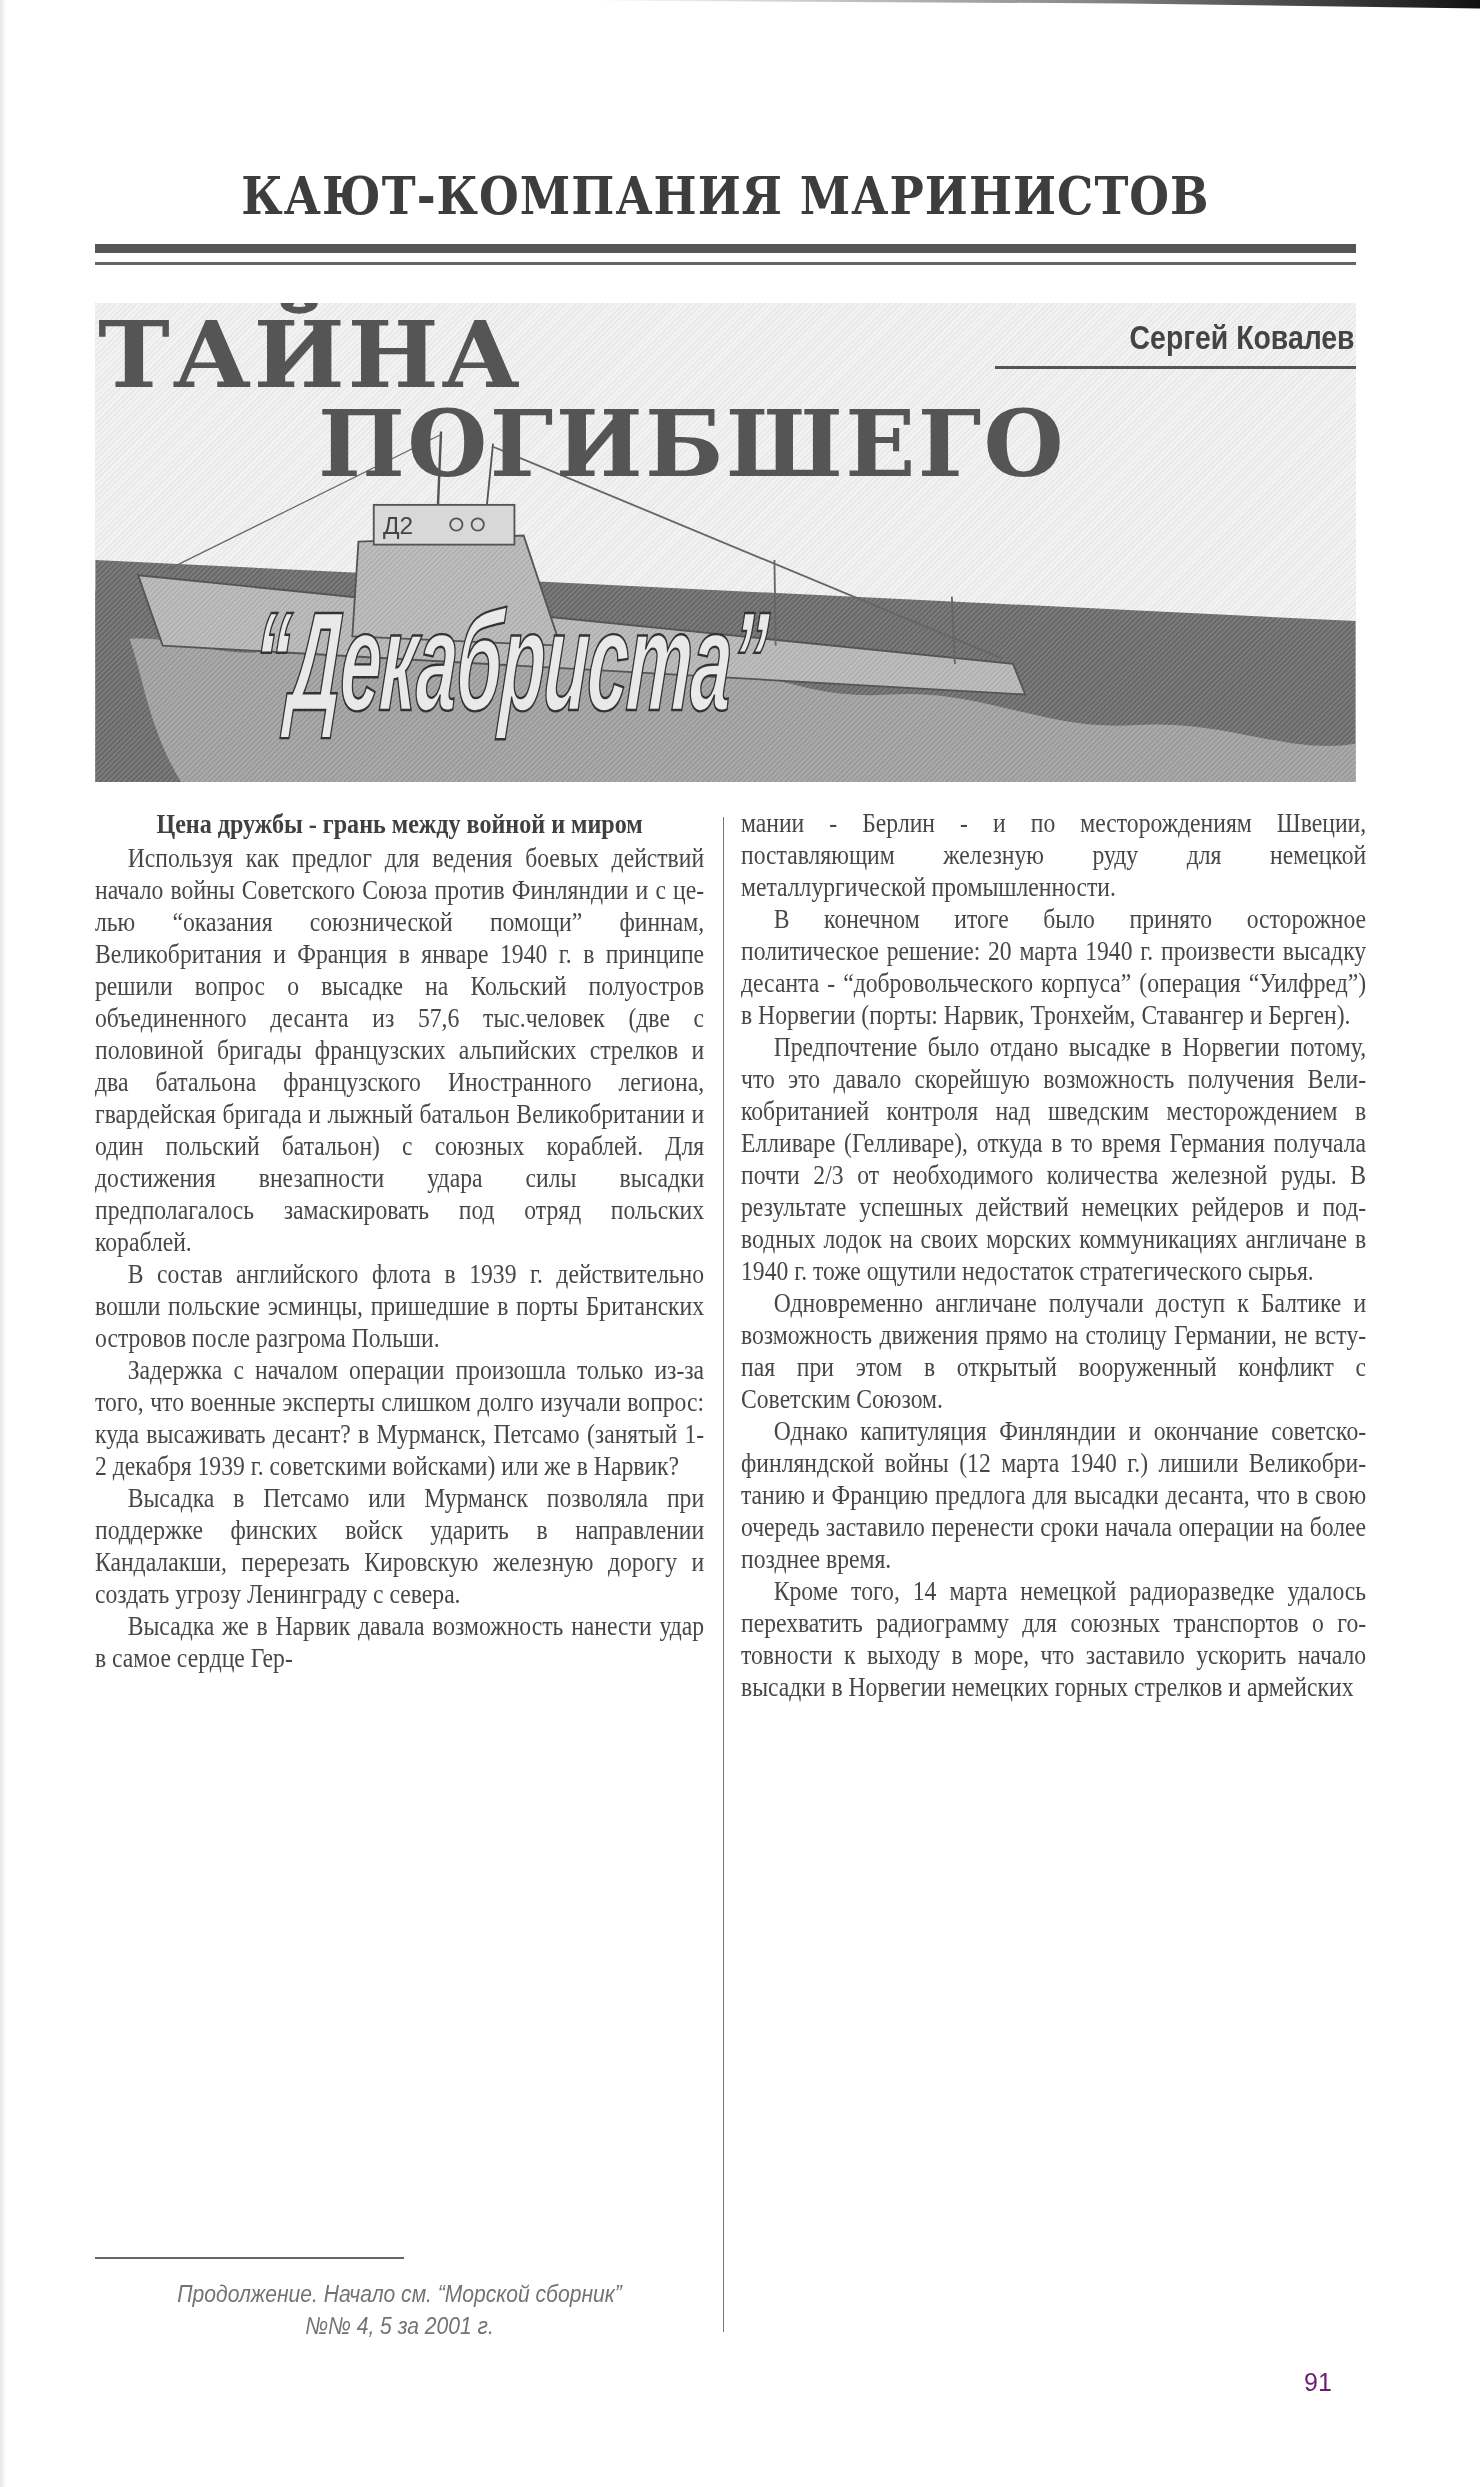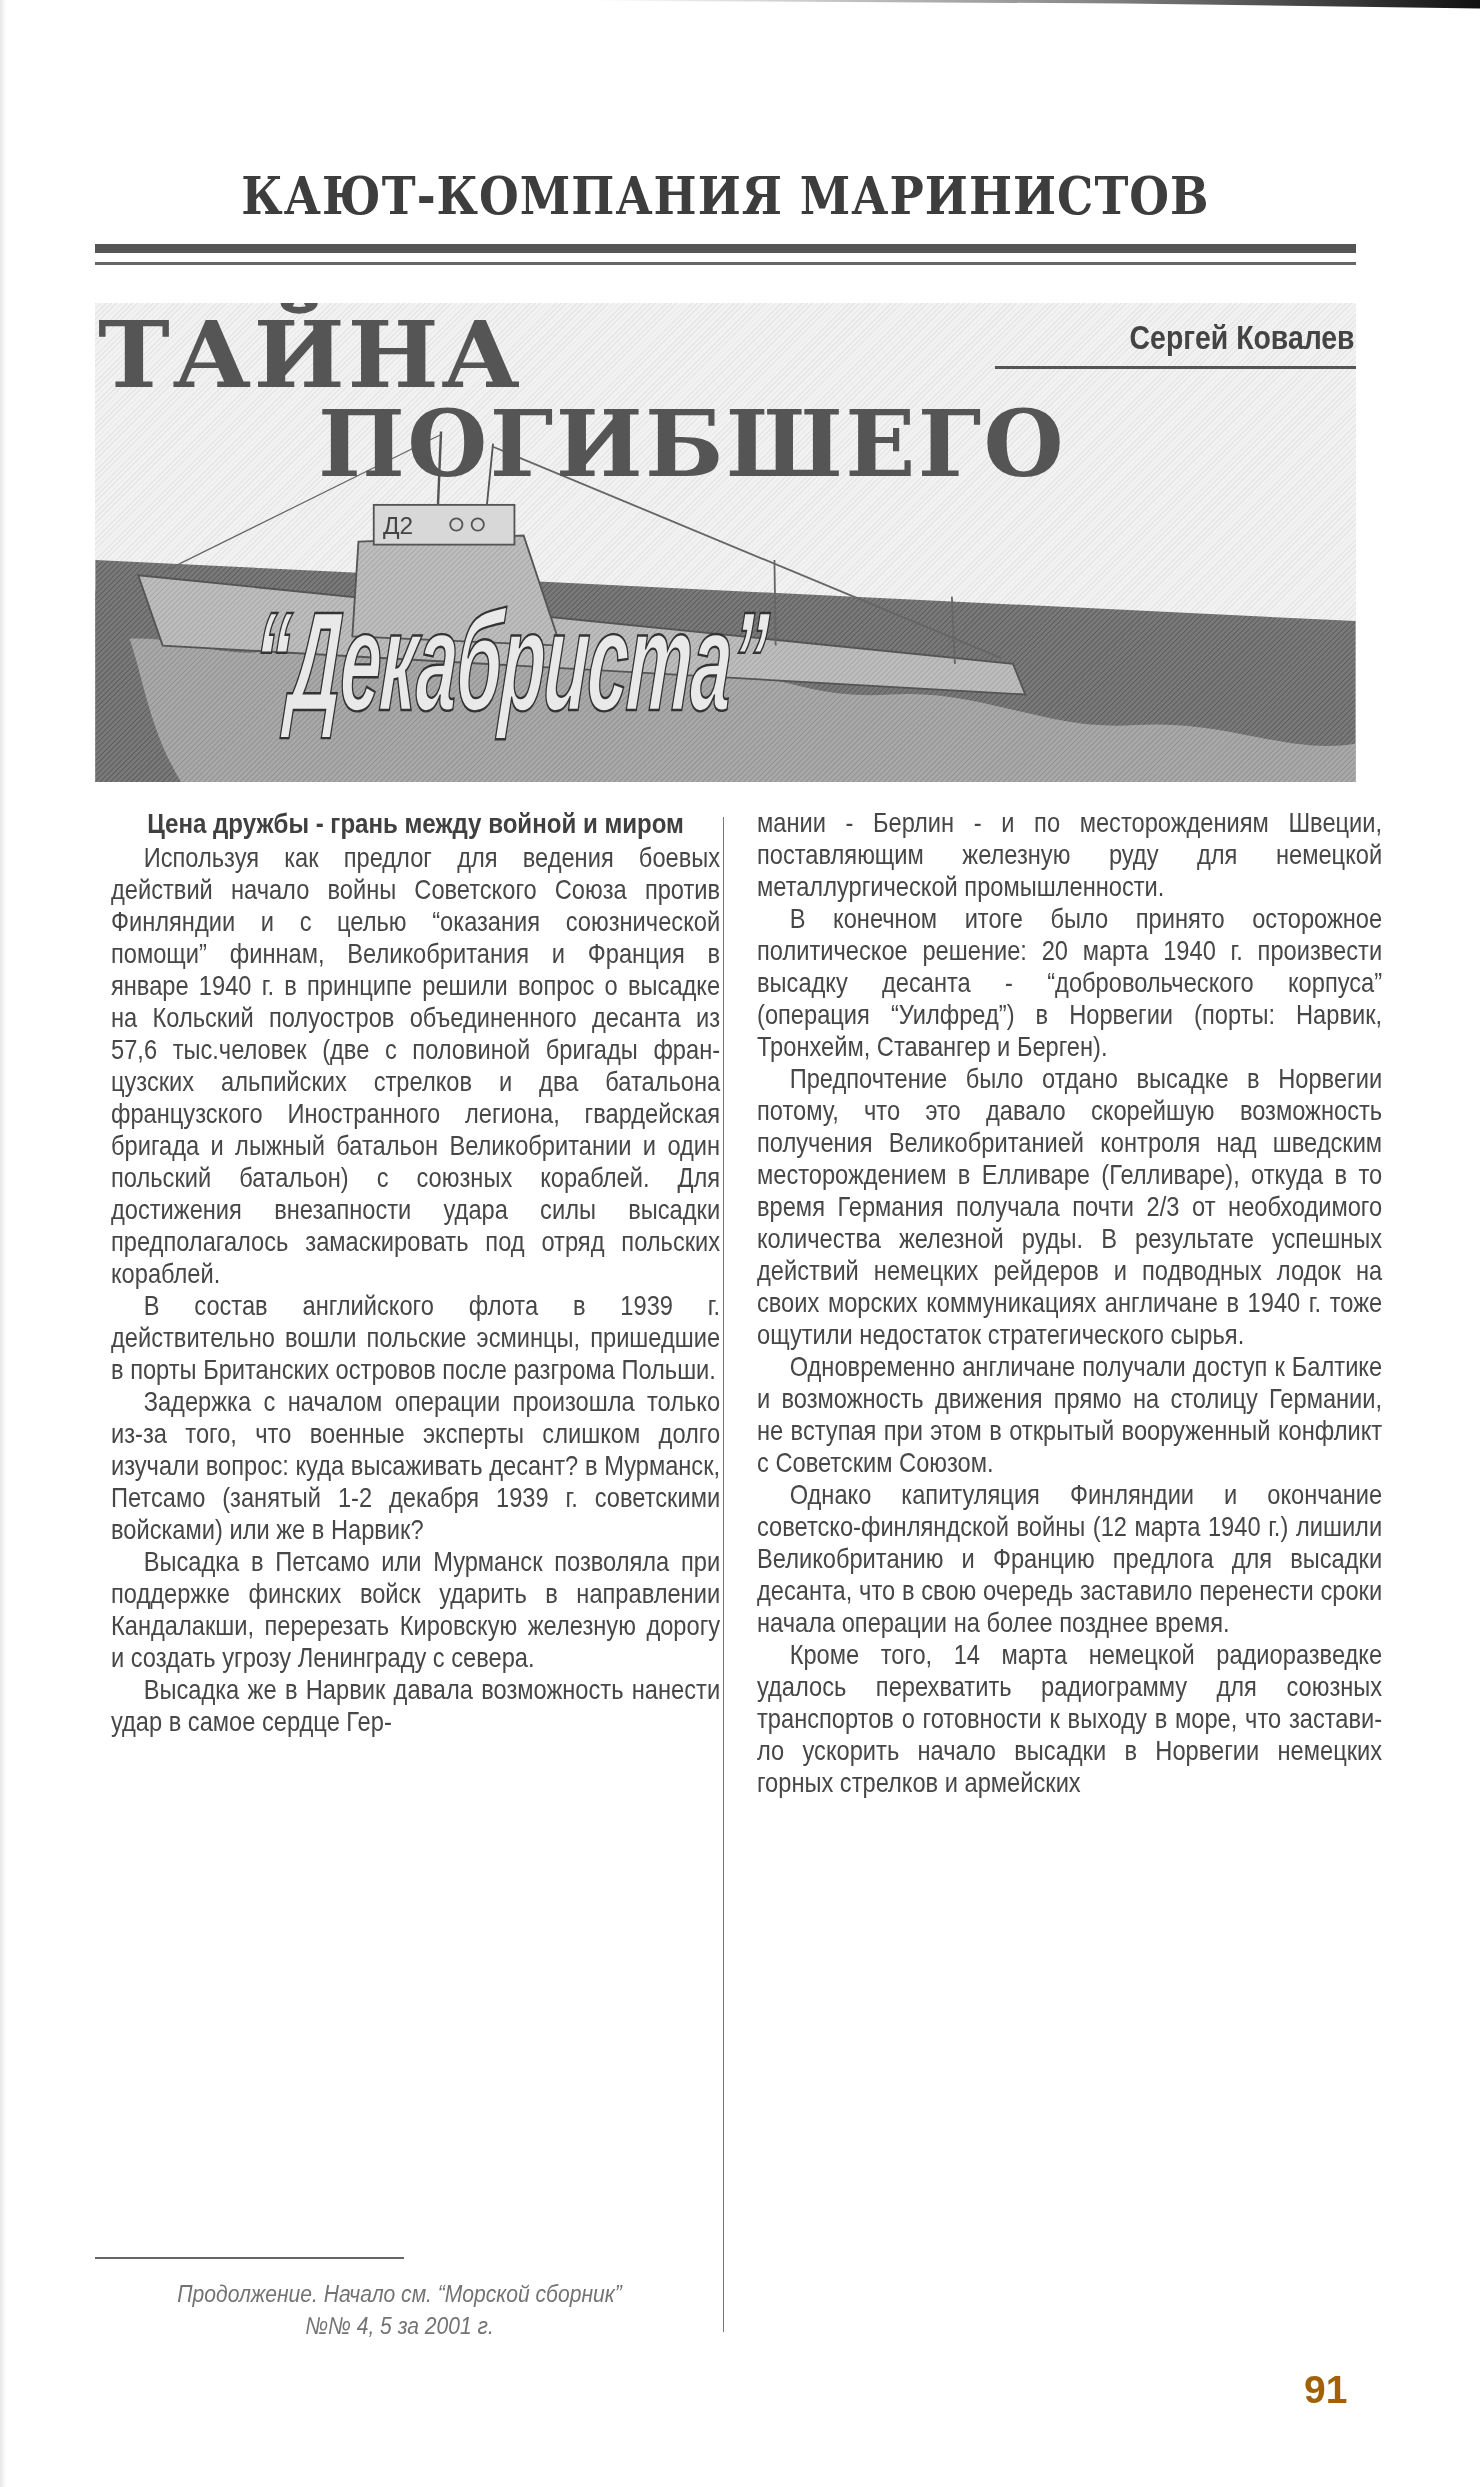--- a/index.html
+++ b/index.html
@@ -32,35 +32,35 @@
              font-style:italic; font-weight:bold; color:#e9e9e9;
              -webkit-text-stroke:2.4px #333; transform:scaleX(0.52) skewX(-6deg); transform-origin:left;
              letter-spacing:-2.4px; }
   .author { position:absolute; right:1.2px; top:16px; font-family:"Liberation Sans", sans-serif;
             font-weight:bold; font-size:33px; color:#444; padding-bottom:3.7px;
             transform:scaleX(0.86); transform-origin:right; }
   .author-underline { position:absolute; right:0; top:63px; width:361px; height:3.1px; background:#555; }
 
   
   .column { position:absolute; top:807px; font-size:27.5px; line-height:32px; color:#474747;
-            font-family:Liberation Sans, sans-serif;margin-left:16px; }
+            font-family:Liberation Serif, serif; }
   .col-left { left:95px; width:609px; }
   .col-right { left:741px; width:625px; top:807px; }
   .col-inner { transform:scaleX(0.86); transform-origin:left top; width:116.3%; }
   .column p { margin:0; text-align:justify; text-indent:38px; hyphens:manual; }
   .column p.cont { text-indent:0; }
   .subhead { font-weight:bold; text-align:center; font-size:28px; line-height:34px; color:#404040;
              margin-bottom:1.2px; }
   .divider { position:absolute; left:723px; top:817px; width:1.2px; height:1515px; background:#777; }
 
   .footnote-rule { position:absolute; left:95px; top:2257px; width:309px; height:1.8px; background:#666; }
   .footnote { position:absolute; left:95px; top:2278px; width:609px; text-align:center; font-style:italic;
               font-size:24.5px; line-height:32px; color:#737373; }
   .footnote span { display:block; transform:scaleX(0.86); }
-  .page-number { position:absolute; left:1304px; top:2368px; font-weight:bold; font-size:39px; color:#a16207; }
+  .page-number { position:absolute; left:1304px; top:2368px; font-weight:normal; font-size:25px; color:#701a75; }
 </style>
 </head>
 <body>
 
 <div class="page-edge"></div>
 <div class="top-shadow"></div>
 
 <div class="section-header">КАЮТ-КОМПАНИЯ МАРИНИСТОВ</div>
 <div class="rule-thick"></div>
 <div class="rule-thin"></div>

